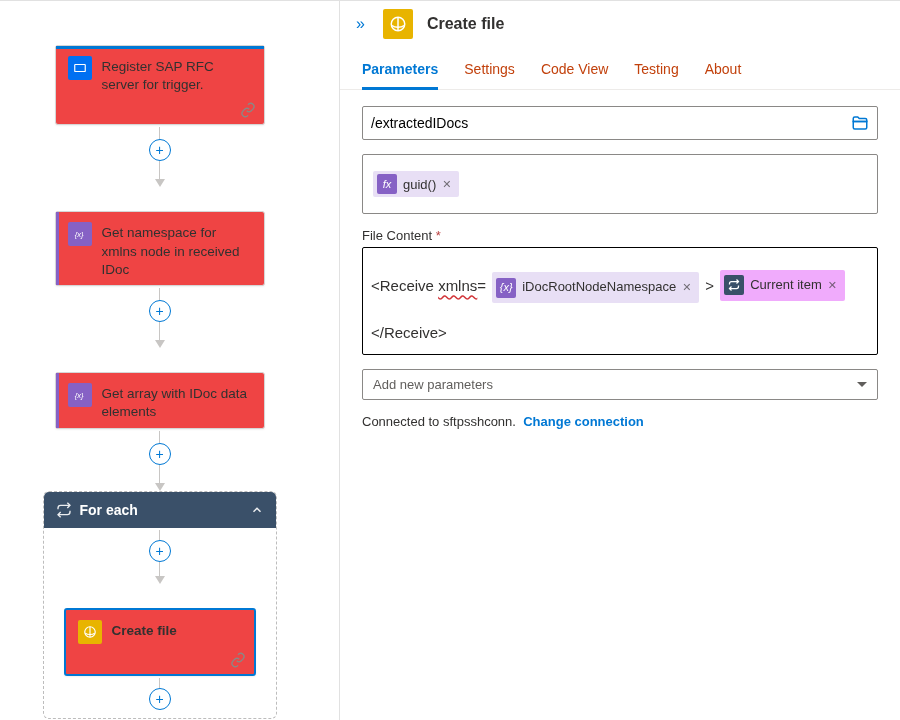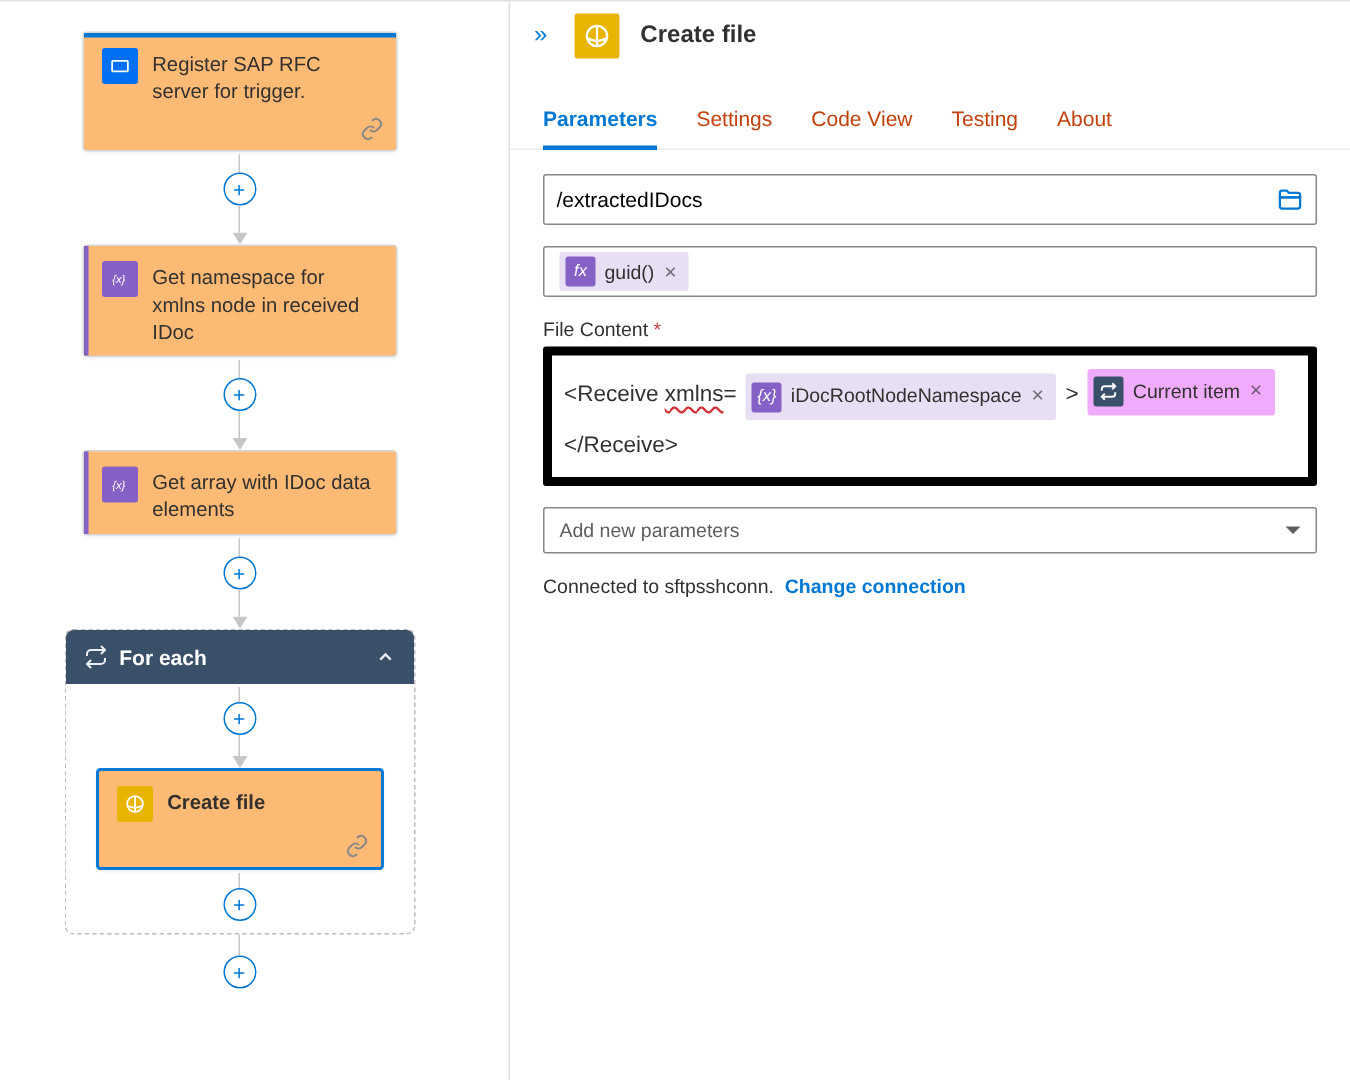--- a/index.html
+++ b/index.html
@@ -20,24 +20,25 @@
     border-top: 1px solid #e1e1e1;
     padding: 20px 50px 20px 30px;
     position: relative;
     overflow: hidden;
   }
   .col { display:flex; flex-direction:column; align-items:center; }
   .card {
     width: 210px;
     border: 1px solid #d6d6d6;
     border-radius: 3px;
-    background:#fdba74;
+    background:#ef4444;
     box-shadow: 0 1px 2px rgba(0,0,0,.06);
     position: relative;
     margin-bottom: 2px;
+    margin-top: 24px;
   }
   .card.active {
     border: 2px solid #0078d4;
   }
   .card.top-accent::before {
     content:"";
     position:absolute; left:0; top:0; right:0; height:3px;
     background:#0078d4;
   }
   .card.purple-left::before {
@@ -102,21 +103,21 @@
     padding: 8px 20px 10px 12px;
   }
   .collapse-btn {
     color:#0078d4; font-size:16px; cursor:pointer; padding:2px 4px;
   }
   .pane-header .ico { width:30px; height:30px; }
   .pane-title { font-size:16px; font-weight:600; }
   
   .tabs {
     display:flex; gap:26px; padding: 0 22px; border-bottom:1px solid #edebe9;
-    margin-top:18px;
+    margin-top:8px;
   }
   .tab {
     padding: 4px 0 10px 0; font-size:14px; color:#c2410c; cursor:pointer;
     border-bottom: 3px solid transparent; margin-bottom:-1px;
   }
   .tab.active { color:#0078d4; border-bottom-color:#0078d4; font-weight:600;}
   
   .form { padding: 16px 22px; display:flex; flex-direction:column; gap:14px;}
   .field-label { font-size:13px; margin-bottom:4px;}
   .req { color:#b94040; }
@@ -124,33 +125,33 @@
     display:flex; align-items:center; gap:12px;
     border:1px solid #8a8886; border-radius:2px;
     padding: 0 8px; min-height:34px; background:#fff;
     flex-wrap: wrap;
   }
   .textbox .plain { flex:1; outline:none; border:none; font-size:14px; font-family:inherit; padding:6px 0;}
   .icon-btn { color:#0078d4; cursor:pointer; display:flex; }
   .token {
     display:inline-flex; align-items:center; gap:6px;
     border-radius:2px; padding: 3px 8px 3px 4px; font-size:13px;
-    margin: 3px 2px;
+    margin: 16px 2px;
   }
   .token.fx { background:#e8dff5; }
   .token .tag {
     background:#8661c5; color:#fff; width:20px; height:20px;
     display:inline-flex; align-items:center; justify-content:center; border-radius:2px;
     font-size:11px; font-style:italic;
   }
   .token.var { background:#f0abfc; }
   .token.var .tag { background:#3a5069; font-style:normal;}
   .token .x { cursor:pointer; opacity:.65; font-size:11px;}
   .filecontent-box {
-    border:6px solid #000000; border-radius:2px; padding:6px 8px;
+    border:1px solid #000000; border-radius:2px; padding:6px 8px;
     line-height:1.9; font-size:14px;
   }
   .filecontent-box .tagtext { font-family: "Segoe UI", sans-serif; font-size:15px;}
   .wavy { text-decoration: underline wavy #d13438; text-underline-offset:3px;}
   .addparams {
     border:1px solid #8a8886; border-radius:2px;
     display:flex; align-items:center; justify-content:space-between;
     padding: 7px 10px; color:#605e5c; cursor:pointer;
   }
   .connline { font-size:13px; }

